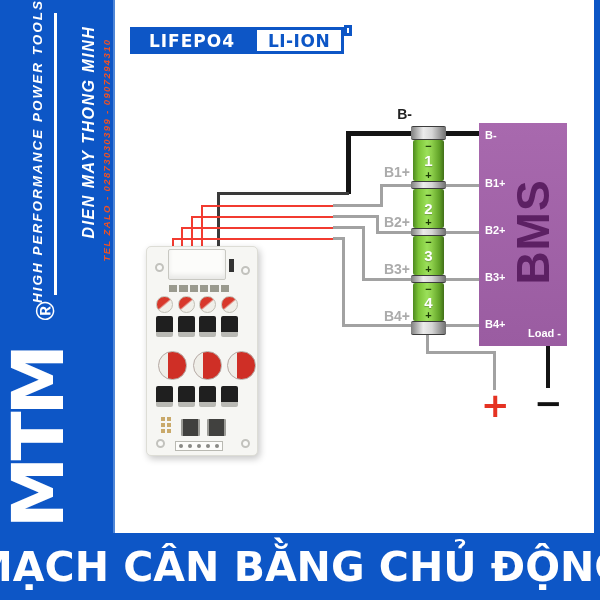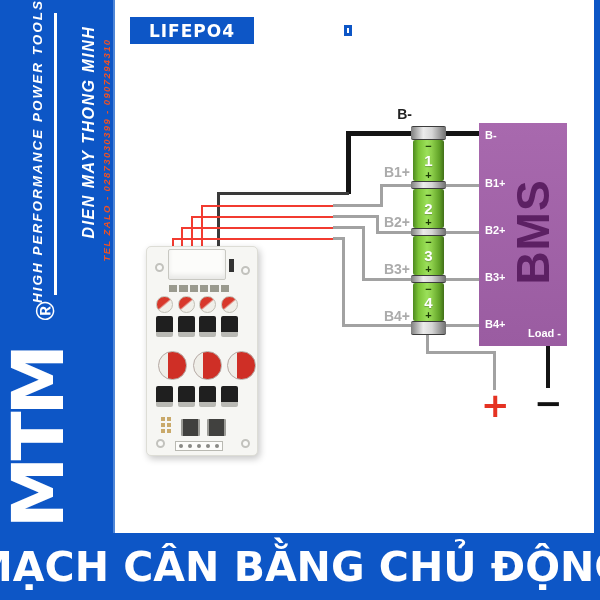--- a/index.html
+++ b/index.html
@@ -12,21 +12,21 @@
              background:#0d56c6; border-right:2px solid #4f87d8; z-index:4; }
   .vrot { position:absolute; white-space:nowrap; transform:translate(-50%,-50%) rotate(-90deg); }
   .tagline { font-style:italic; font-weight:bold; color:#fff; font-size:13.5px; letter-spacing:2px; }
   .divider { position:absolute; left:54px; top:13px; width:3px; height:282px; background:#fff; }
   .store   { font-style:italic; font-weight:bold; color:#fff; font-size:16px; letter-spacing:1.5px; }
   .contact { font-style:italic; font-weight:bold; color:#ee5226; font-size:9.5px; letter-spacing:1.4px; }
   .brand   { font-family:"DejaVu Sans", sans-serif; font-weight:900; color:#fff; font-size:72px; letter-spacing:-4px; }
   .rmark   { font-weight:bold; color:#fff; font-size:26px; }
 
   
-  .badge { position:absolute; left:130px; top:17px; height:27px; display:flex; z-index:3; }
+  .badge { position:absolute; left:130px; top:27px; height:27px; display:flex; z-index:3; }
   .badge-left  { width:124px; background:#0d56c6; color:#fff; display:flex; align-items:center; justify-content:center;
                  font-family:"DejaVu Sans", sans-serif; font-weight:bold; font-size:17px; letter-spacing:1px; }
   .badge-right { width:90px; background:#fff; border:3px solid #0d56c6; color:#0d56c6; display:flex; align-items:center; justify-content:center;
                  font-family:"DejaVu Sans", sans-serif; font-weight:bold; font-size:17px; letter-spacing:0.5px; }
   .badge-tip { position:absolute; left:344px; top:25px; width:8px; height:11px; border:3px solid #0d56c6; background:#fff; z-index:3; }
   .subtitle { position:absolute; left:129px; top:48px; color:#0d56c6; font-family:"DejaVu Sans", sans-serif;
               font-weight:bold; font-size:16px; letter-spacing:0.2px; z-index:3; }
   .spec { position:absolute; right:8px; top:4px; color:#0d56c6; font-family:"DejaVu Sans", sans-serif;
           font-weight:bold; font-size:66px; line-height:68px; letter-spacing:4px; z-index:3; }
 
@@ -99,20 +99,21 @@
     <div class="vrot tagline" style="left:37px; top:151px;">HIGH PERFORMANCE POWER TOOLS</div>
     <div class="divider"></div>
     <div class="vrot store" style="left:89px; top:132px;">DIEN MAY THONG MINH</div>
     <div class="vrot contact" style="left:106px; top:150px;">TEL ZALO - 02873030399 - 0907294310</div>
     <div class="vrot rmark" style="left:45px; top:311px;">®</div>
     <div class="vrot brand" style="left:38px; top:438px;">MTM</div>
   </div>
 
   <div class="badge">
     <div class="badge-left">LIFEPO4</div>
+    <div class="badge-right">LI-ION</div>
   </div>
   <div class="badge-tip"></div>
 
   <div class="wire wk" style="left:346px; top:131px; width:134px; height:5px;"></div>
   <div class="wire wk" style="left:346px; top:131px; width:5px;  height:63px;"></div>
 
   <div class="wire wd" style="left:217px; top:192px; width:132px; height:3px;"></div>
   <div class="wire wd" style="left:217px; top:192px; width:3px;  height:61px;"></div>
 
   <div class="wire wr" style="left:172px; top:238px; width:2px; height:15px;"></div>

